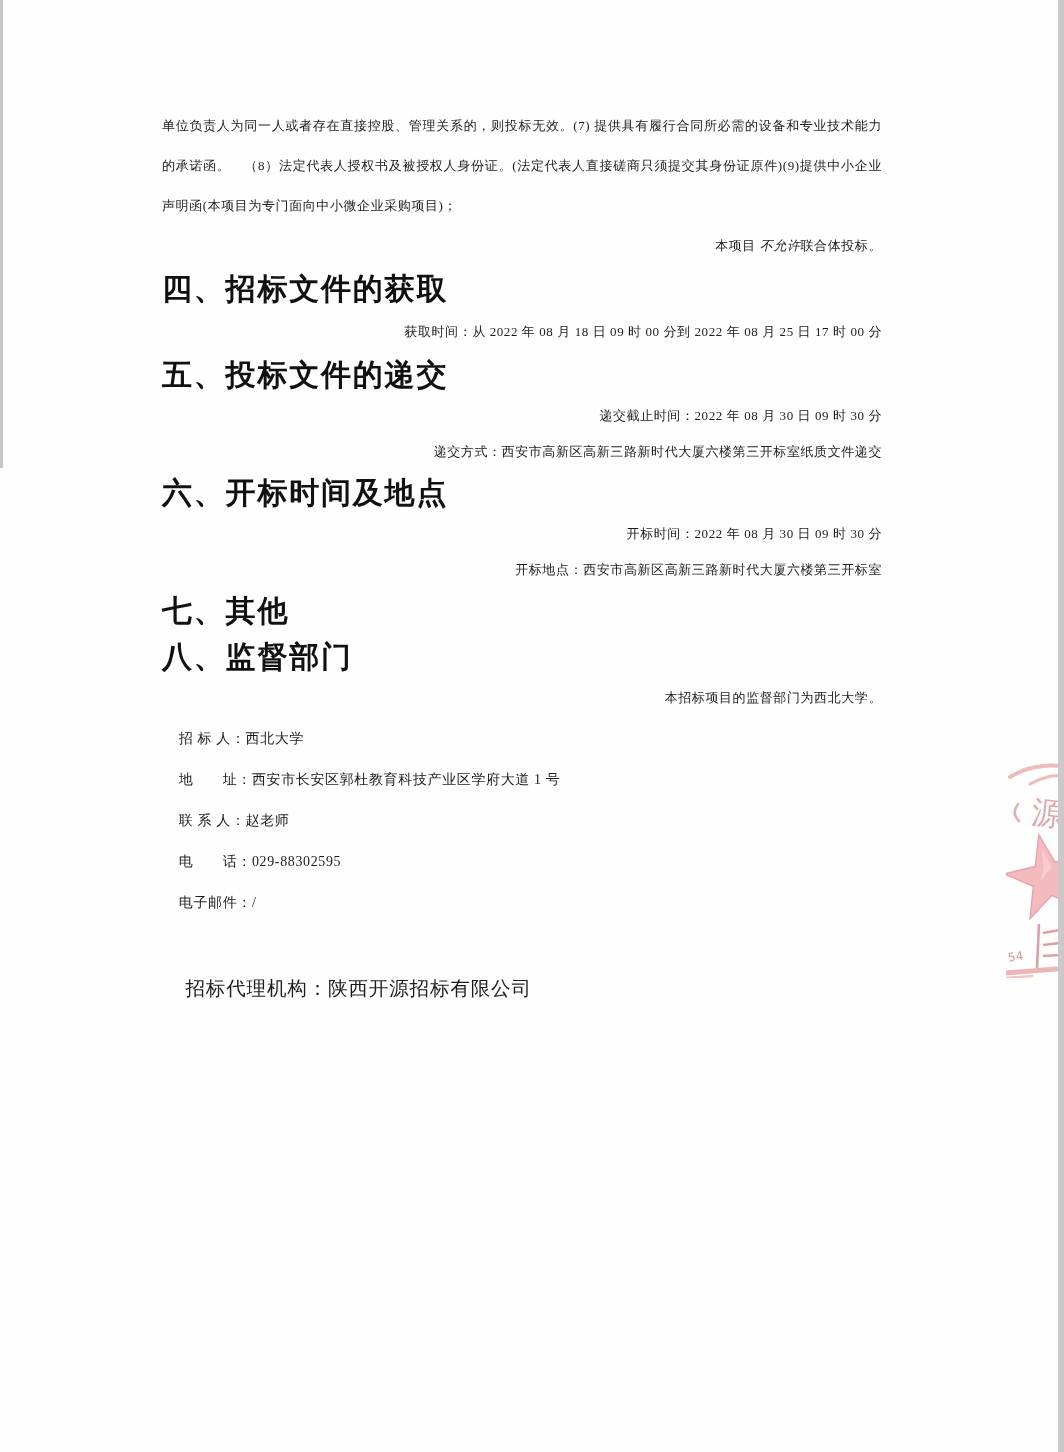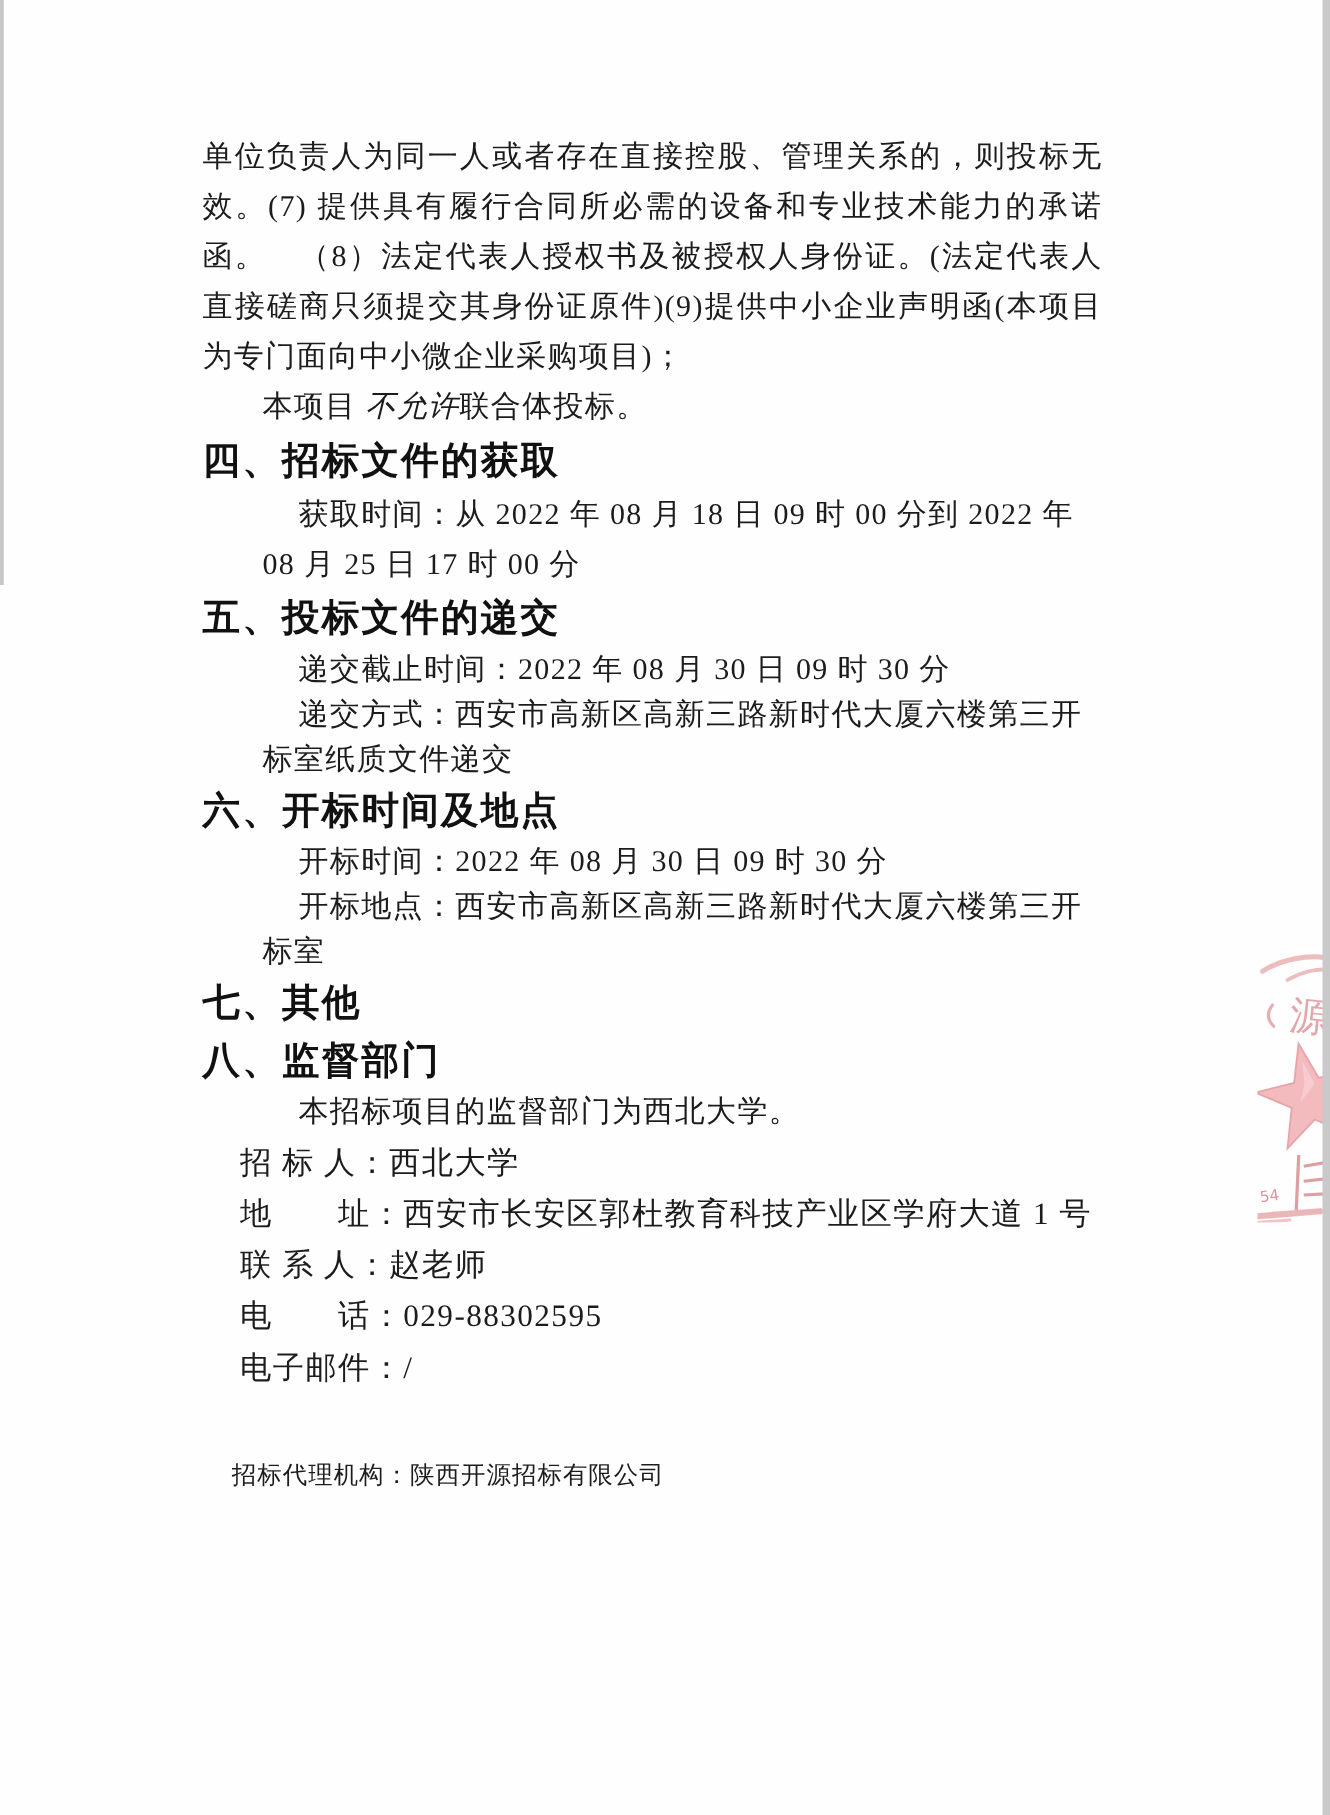--- a/index.html
+++ b/index.html
@@ -21,40 +21,40 @@
     position: absolute; right: 0; top: 0; width: 6px; height: 1452px;
     background: #c9c9c9; z-index: 3;
   }
   .content {
     position: absolute; top: 0; left: 0; right: 0;
     padding: 106px 182px 0 162px;
     box-sizing: border-box;
   }
   p, h2, .contact-row, .agency-row { margin: 0; padding: 0; }
   .body-text {
-    font-size: 24px;
+    font-size: 13px;
     line-height: 40px;
     text-align: justify;
     letter-spacing: 0.045em;
     white-space: pre-wrap;
   }
   .indent-2 { text-indent: 2em; }
   .indent-1 { text-indent: 1.2em; margin-left: 48px; }
-  .no-justify { text-align: left; }
+  .no-justify { text-align: right; }
   .section-heading {
     font-size: 30px;
     font-weight: 700;
     line-height: 46px;
     letter-spacing: 0.06em;
     color: #111;
   }
   .tight { line-height: 36px; }
   .em-italic { font-style: italic; }
   .contact-row {
-    font-size: 25px; line-height: 41px;
+    font-size: 14px; line-height: 41px;
     letter-spacing: 0.045em;
     text-indent: 1.2em;
     white-space: pre-wrap;
   }
   .agency-row {
     margin-top: 46px;
     font-size: 19.5px; line-height: 40px;
     letter-spacing: 0.045em;
     text-indent: 1.2em;
     white-space: pre-wrap;

